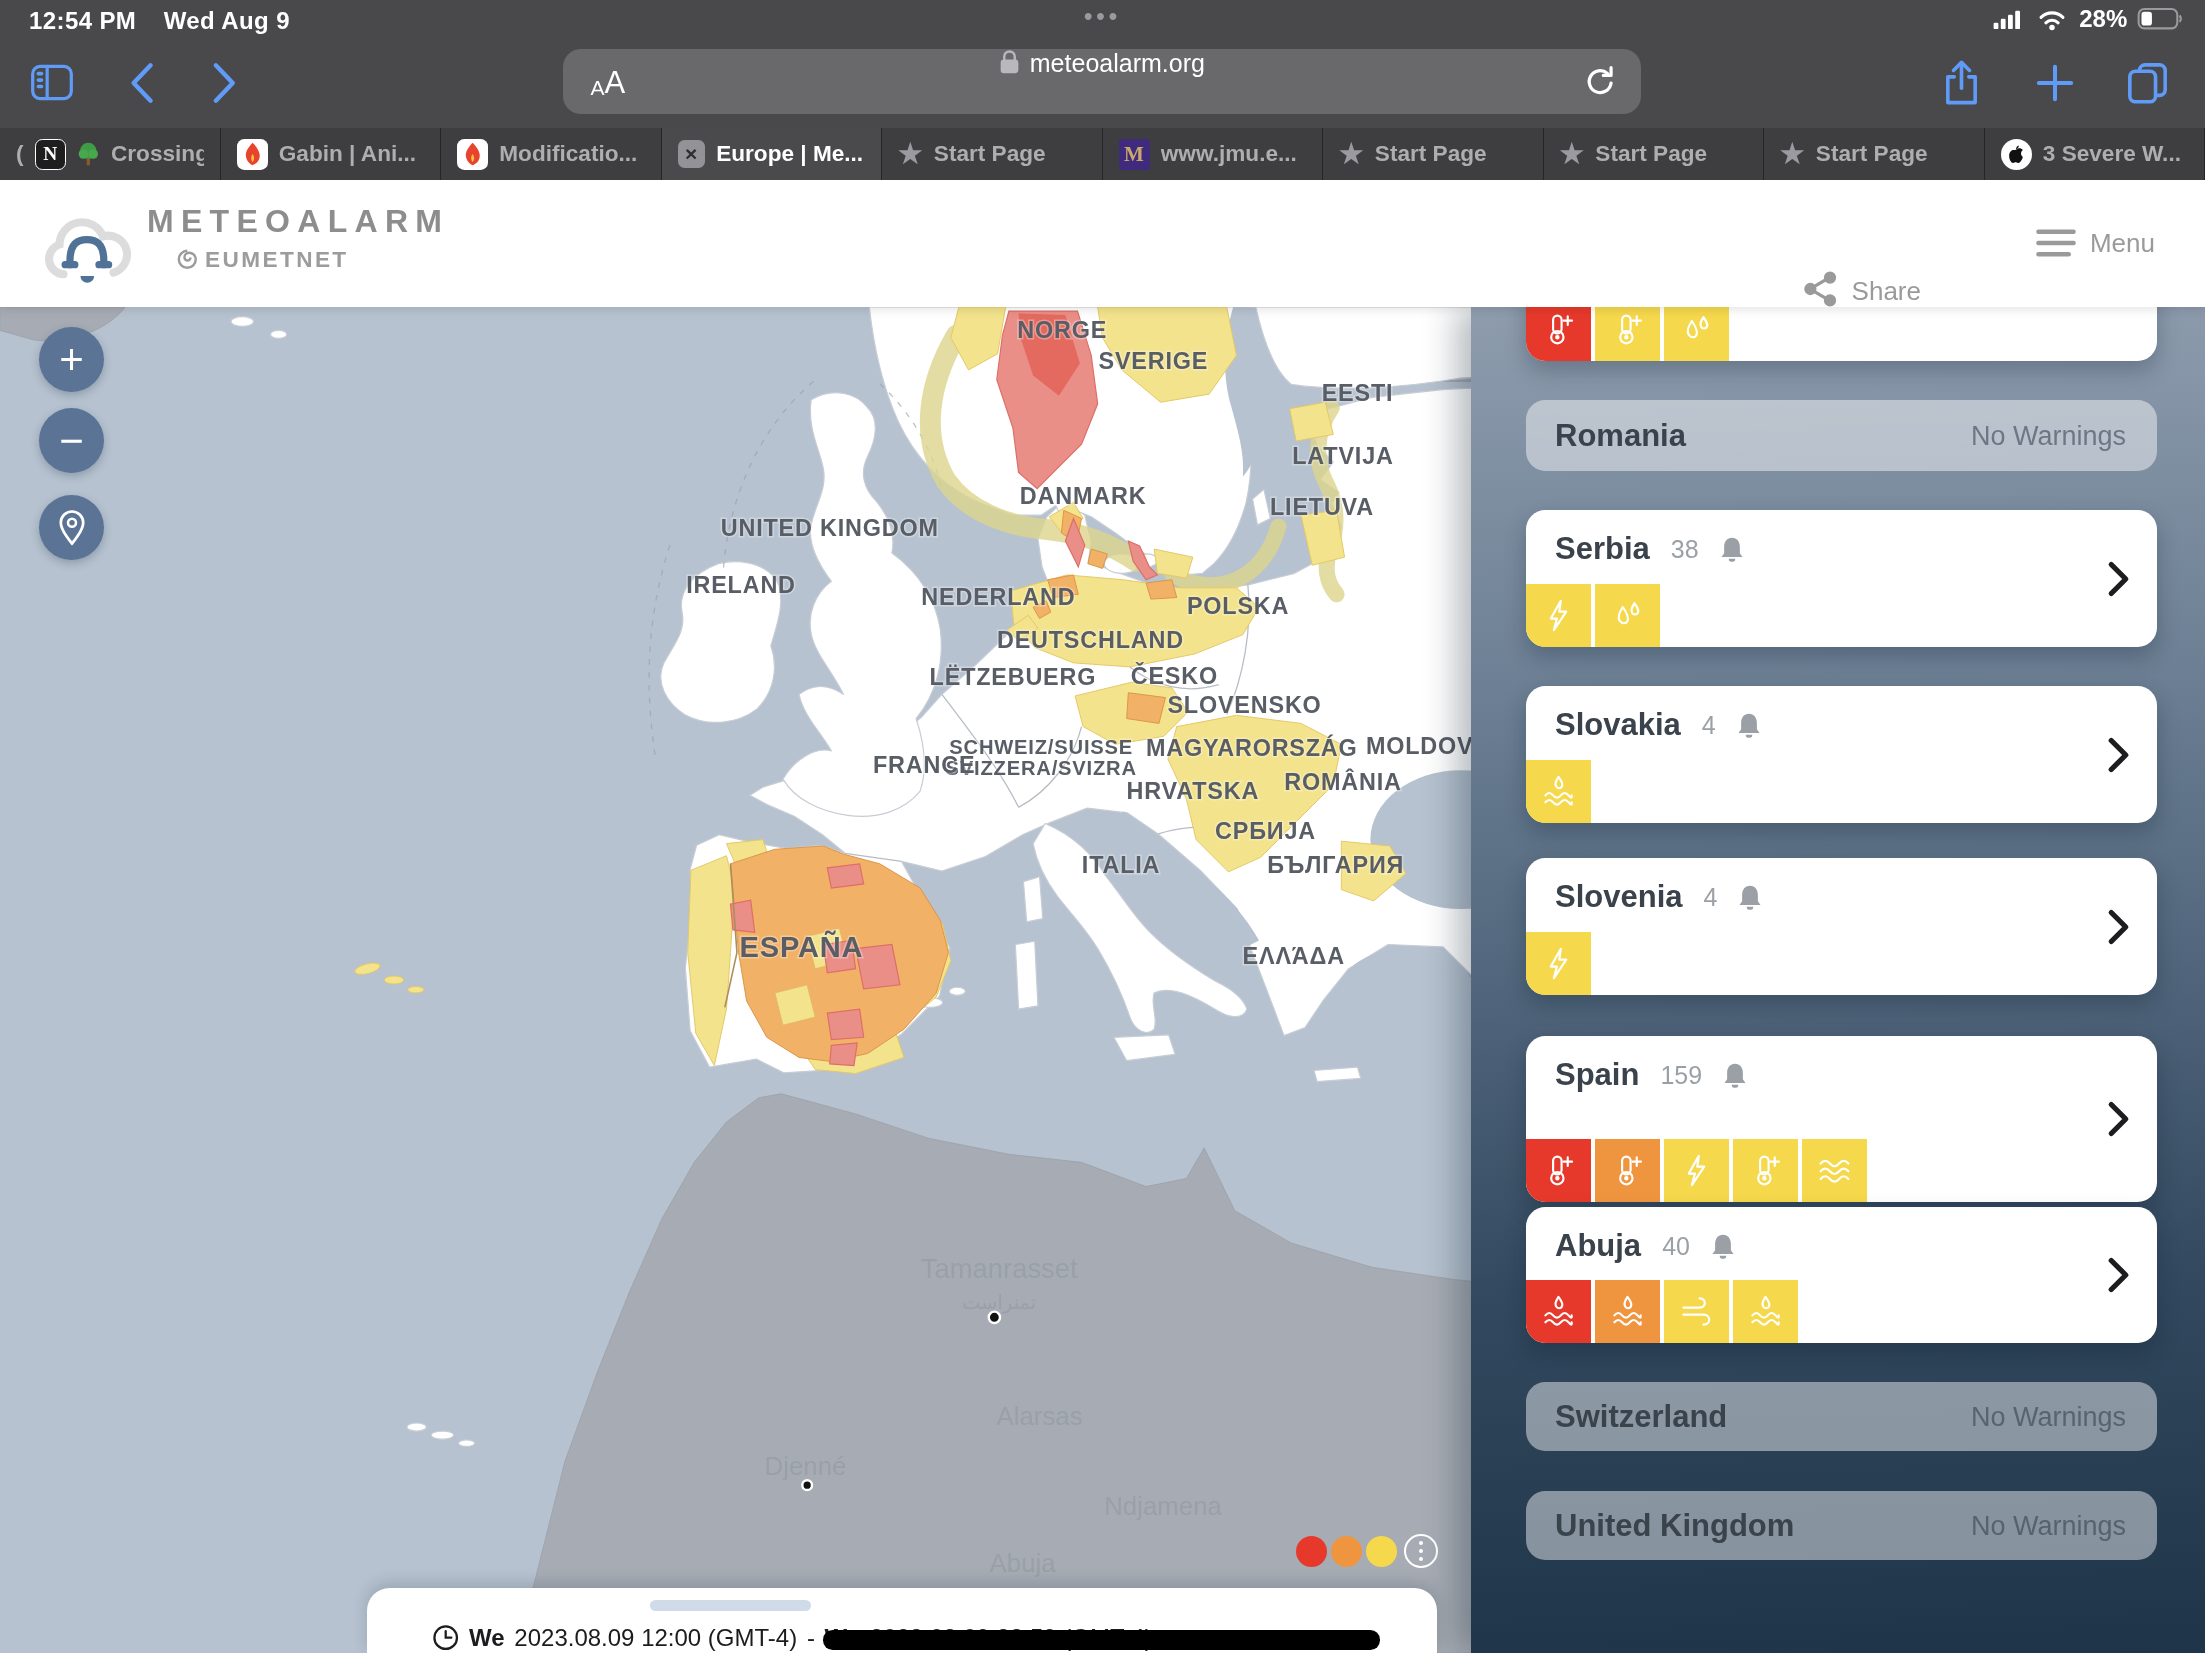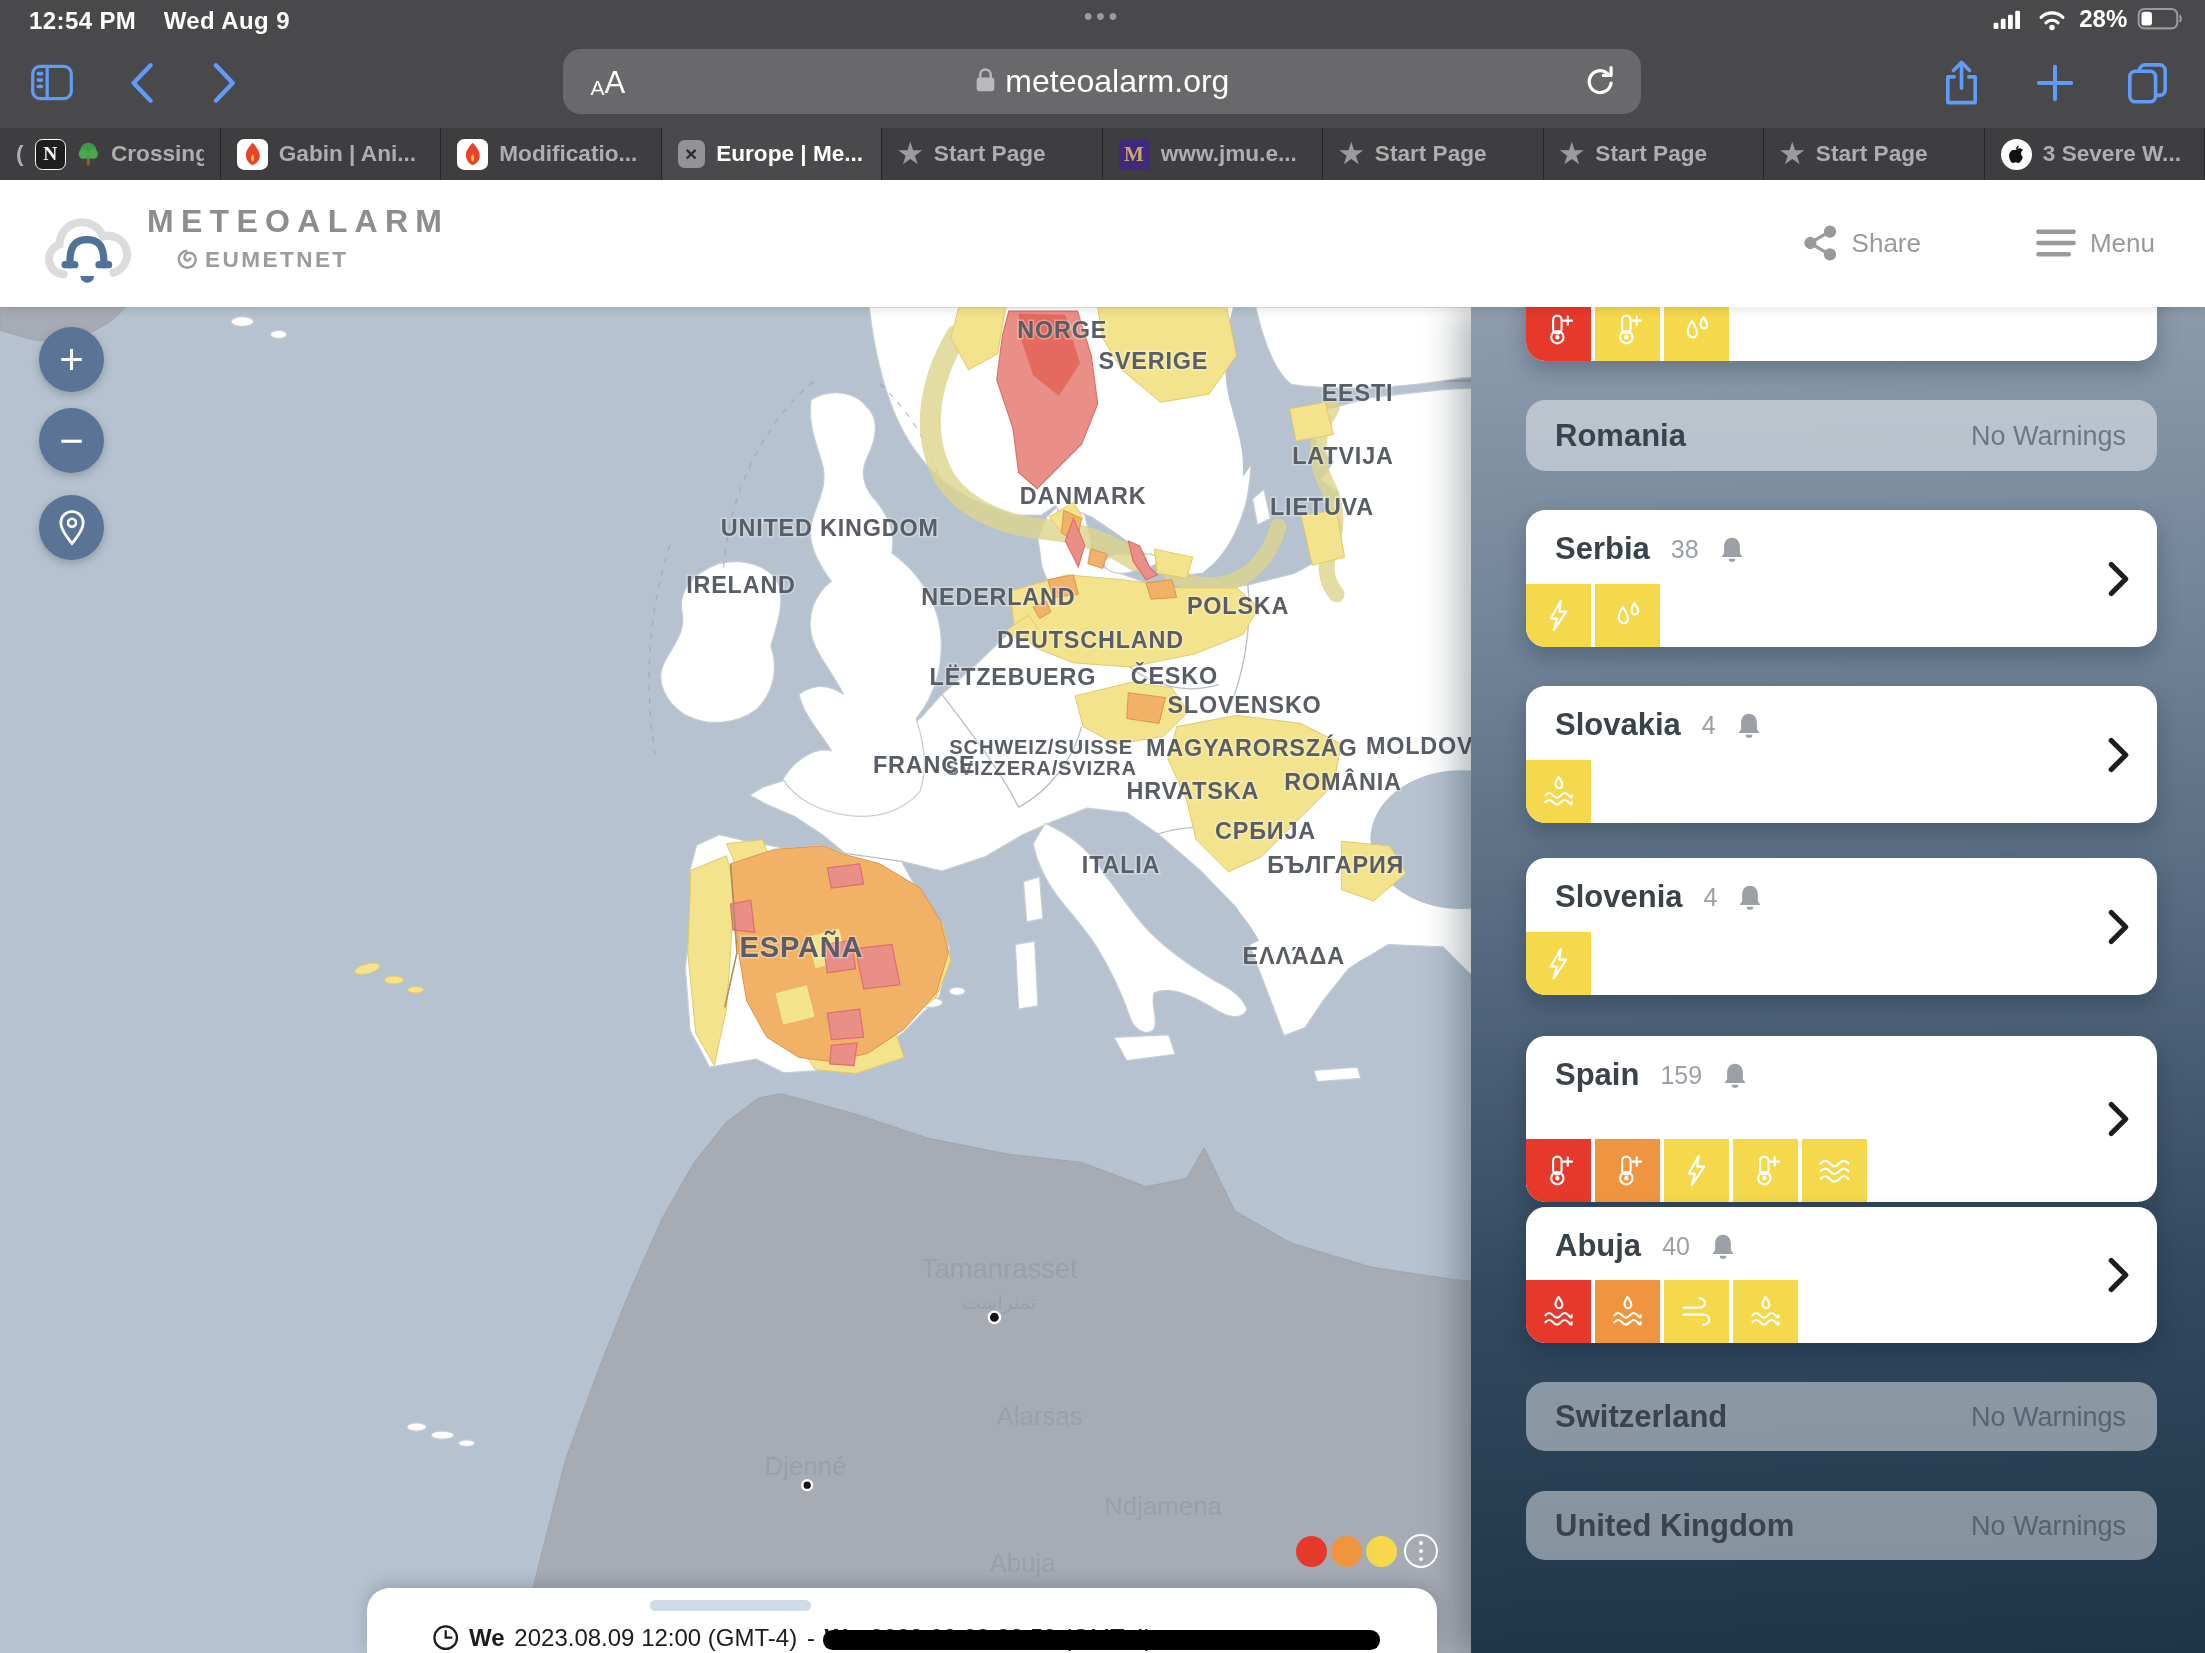--- a/index.html
+++ b/index.html
@@ -15,21 +15,21 @@
   .status-left span{margin-right:27.4px;}
   .app-dots{position:absolute;left:50%;top:1.6px;transform:translateX(-50%);color:#9a9a9e;font-size:24px;letter-spacing:4px;font-weight:bold;}
   .status-right{position:absolute;right:18px;top:4.8px;display:flex;align-items:center;gap:9.7px;font-size:24px;font-weight:bold;}
   .toolbar{position:absolute;left:0;top:39px;width:100%;height:89px;}
   .tb-btn{position:absolute;top:11.3px;width:65px;height:65px;display:flex;align-items:center;justify-content:center;}
   .urlbar{position:absolute;left:563px;top:9.7px;width:1078px;height:65px;background:#69696b;border-radius:18px;
     display:flex;align-items:center;color:#fff;}
   .aa{position:absolute;left:27.4px;top:0;height:65px;display:flex;align-items:flex-end;padding-bottom:16px;color:#fff;}
   .aa .a1{font-size:21px;line-height:1;}
   .aa .a2{font-size:31px;line-height:1;}
-  .url-center{position:absolute;left:0;right:0;top:0;height:65px;display:flex;align-items:center;justify-content:center;gap:9.7px;font-size:32px;color:#fff;}
+  .url-center{position:absolute;left:0;right:0;top:0;height:65px;display:flex;justify-content:center;gap:9.7px;font-size:25px;color:#fff;}
   .reload{position:absolute;right:21px;top:13px;width:39px;height:39px;}
 
   
   .tabbar{position:absolute;left:0;top:128px;width:2205px;height:52px;background:#333335;display:flex;z-index:10;}
   .tab{flex:1 1 0;display:flex;align-items:center;gap:11.3px;padding:0 16px;background:#3e3e40;
     border-right:0.8px solid #252527;color:#aeaeb0;font-size:22.6px;font-weight:bold;white-space:nowrap;overflow:hidden;}
   .tab.active{background:#4a4a4c;color:#fff;}
   .fav{flex:0 0 auto;display:inline-flex;align-items:center;justify-content:center;}
   .fav-sq{width:31px;height:31px;border-radius:7.3px;display:inline-flex;align-items:center;justify-content:center;}
   .tab-title{overflow:hidden;text-overflow:clip;}
@@ -335,21 +335,21 @@
     </svg>
     <div class="brand">
       <div class="brand-title">METEOALARM</div>
       <div class="brand-sub">
         <svg width="22.6" height="22.6" viewBox="0 0 24 24">
           <path d="M12 3 a9 9 0 1 0 9 9 a7 7 0 0 0 -7 -7 a5 5 0 0 0 -5 5 a3.2 3.2 0 0 0 6.4 0" fill="none" stroke="#9c9c9c" stroke-width="2.6"></path>
         </svg>
         <span>EUMETNET</span>
       </div>
     </div>
-    <div class="hdr-action" style="right:284px;">
+    <div class="hdr-action" style="right:284px;align-items:flex-end;">
       <svg width="36" height="36" viewBox="0 0 44 44">
         <g stroke="#9a9a9a" stroke-width="4" fill="#9a9a9a">
           <circle cx="9" cy="22" r="5.5"></circle>
             <circle cx="33" cy="8" r="5.5"></circle>
             <circle cx="33" cy="36" r="5.5"></circle>
           <path d="M13 19.5 L29 10 M13 24.5 L29 34" fill="none"></path>
         </g>
       </svg>
       <span>Share</span>
     </div>

